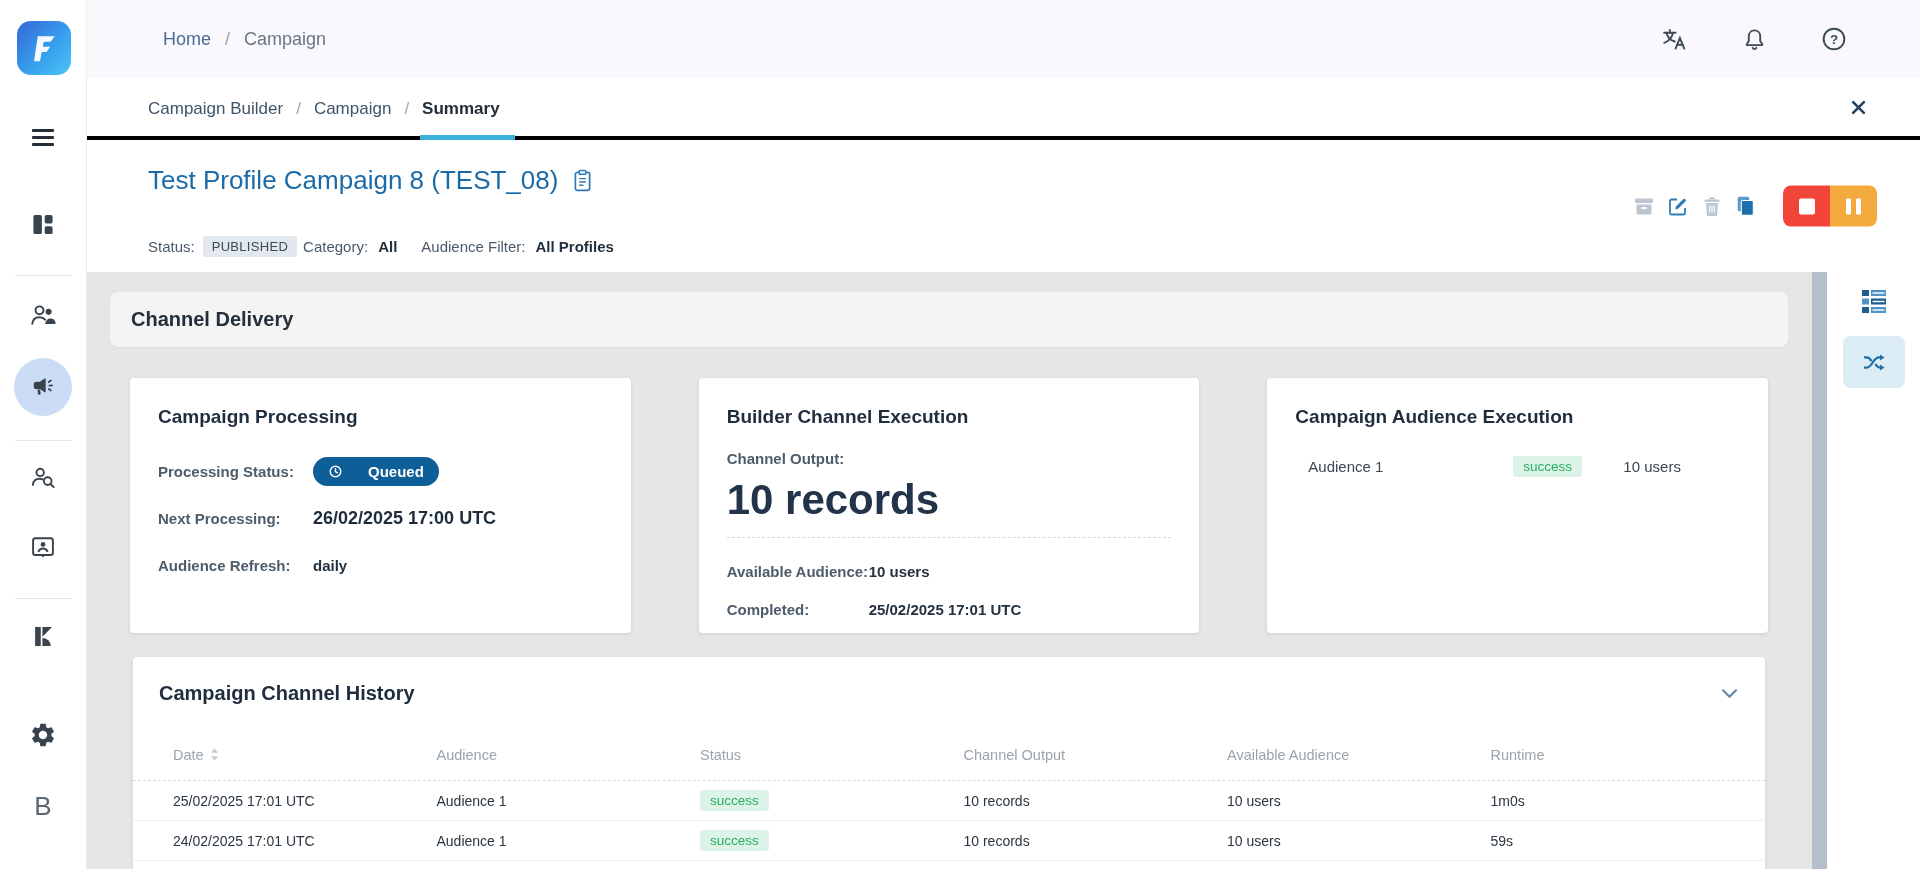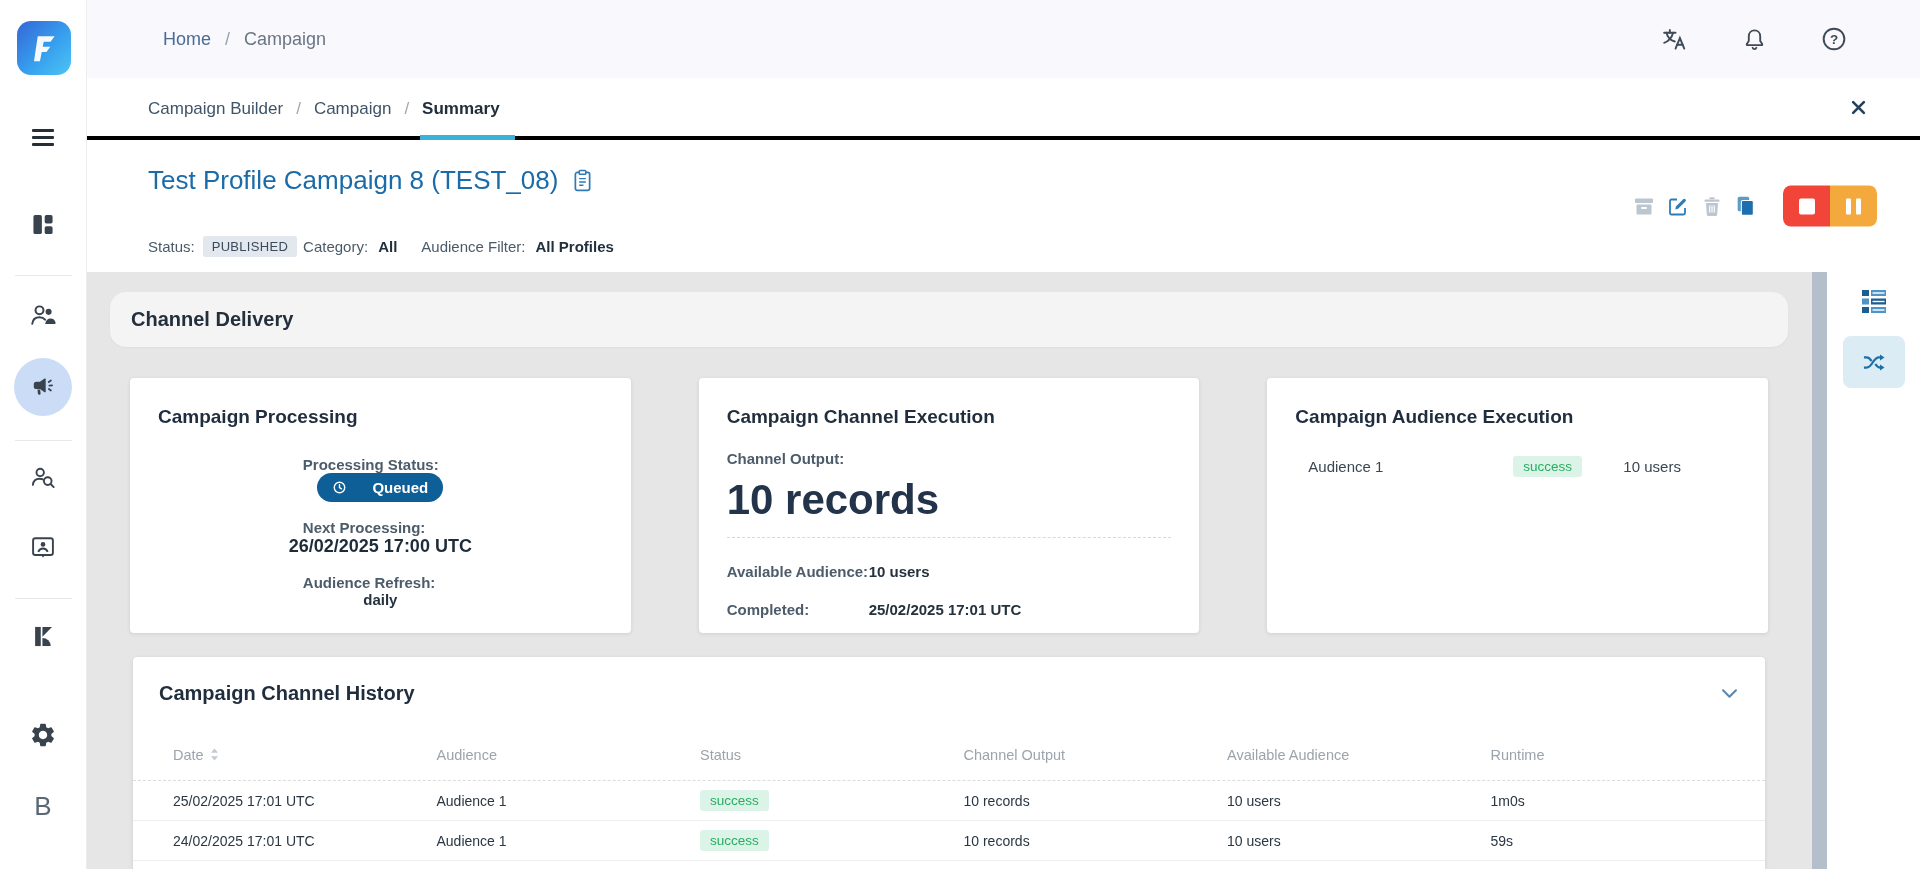--- a/index.html
+++ b/index.html
@@ -62,29 +62,29 @@
   .btn-stop { width:47px; height:41px; background:#f2453a; border:none; border-radius:8px 0 0 8px;
     display:flex; align-items:center; justify-content:center; cursor:pointer; }
   .btn-stop i { display:block; width:16px; height:16px; background:#fff; border-radius:2px; }
   .btn-pause { width:47px; height:41px; background:#f4a93c; border:none; border-radius:0 8px 8px 0;
     display:flex; align-items:center; justify-content:center; gap:5px; cursor:pointer; }
   .btn-pause i { display:block; width:5px; height:16px; background:#fff; border-radius:1px; }
 
   
   .main { position:absolute; left:87px; top:272px; width:1725px; height:597px; background:#e6e6e6;
     padding:20px 24px 0 23px; overflow:hidden; }
-  .section-bar { height:55px; background:#f4f4f4; border-radius:16px; display:flex;
+  .section-bar { height:55px; background:#f4f4f4; border-radius:8px; display:flex;
     align-items:center; padding-left:21px; box-shadow:0 1px 2px rgba(0,0,0,.04); }
   .section-bar h2 { font-size:20px; font-weight:bold; color:#232f3b; }
 
   .cards-row { display:flex; gap:68px; margin:31px 20px 0; }
   .card { flex:1; background:#fff; border-radius:4px; height:255px;
     box-shadow:0 1px 4px rgba(0,0,0,.10); padding:28px 28px; }
   .card h3 { font-size:19px; font-weight:bold; color:#1f2d3d; margin-bottom:28px; }
-  .kv { display:flex; align-items:center; margin-bottom:17px; min-height:30px;flex-direction:column; }
+  .kv { display:flex; align-items:center; margin-bottom:17px; min-height:30px; }
   .kv .k { width:155px; flex:none; font-size:15px; font-weight:bold; color:#4d5c6a; }
   .kv .v { font-size:15px; font-weight:bold; color:#24313e; }
   .kv .v-big { font-size:18px; font-weight:bold; color:#1e2c3a; }
   .queued { display:inline-flex; align-items:center; gap:25px; background:#0e5f97; color:#fff;
     font-size:15px; font-weight:bold; padding:6px 15px; border-radius:16px; }
   .out-label { font-size:15px; font-weight:bold; color:#4d5c6a; margin-bottom:10px; }
   .out-big { font-size:42px; font-weight:bold; color:#22334a; line-height:1.1; }
   .dash-div { border:none; border-top:1px dashed #d9d9d9; margin:14px 0 20px; }
   .kv2 { display:flex; align-items:center; margin-bottom:12px; min-height:26px;}
   .kv2 .k { width:142px; flex:none; font-size:15px; font-weight:bold; color:#4d5c6a; }
@@ -317,21 +317,21 @@
           <span class="k">Next Processing:</span>
           <span class="v-big">26/02/2025 17:00 UTC</span>
         </div>
         <div class="kv">
           <span class="k">Audience Refresh:</span>
           <span class="v">daily</span>
         </div>
       </div>
 
       <div class="card">
-        <h3 style="margin-bottom:22px;">Campaign Channel Execution</h3>
+        <h3 style="margin-bottom:22px;">Builder Channel Execution</h3>
         <div class="out-label">Channel Output:</div>
         <div class="out-big">10 records</div>
         <hr class="dash-div">
         <div class="kv2">
           <span class="k">Available Audience:</span>
           <span class="v">10 users</span>
         </div>
         <div class="kv2">
           <span class="k">Completed:</span>
           <span class="v">25/02/2025 17:01 UTC</span>

